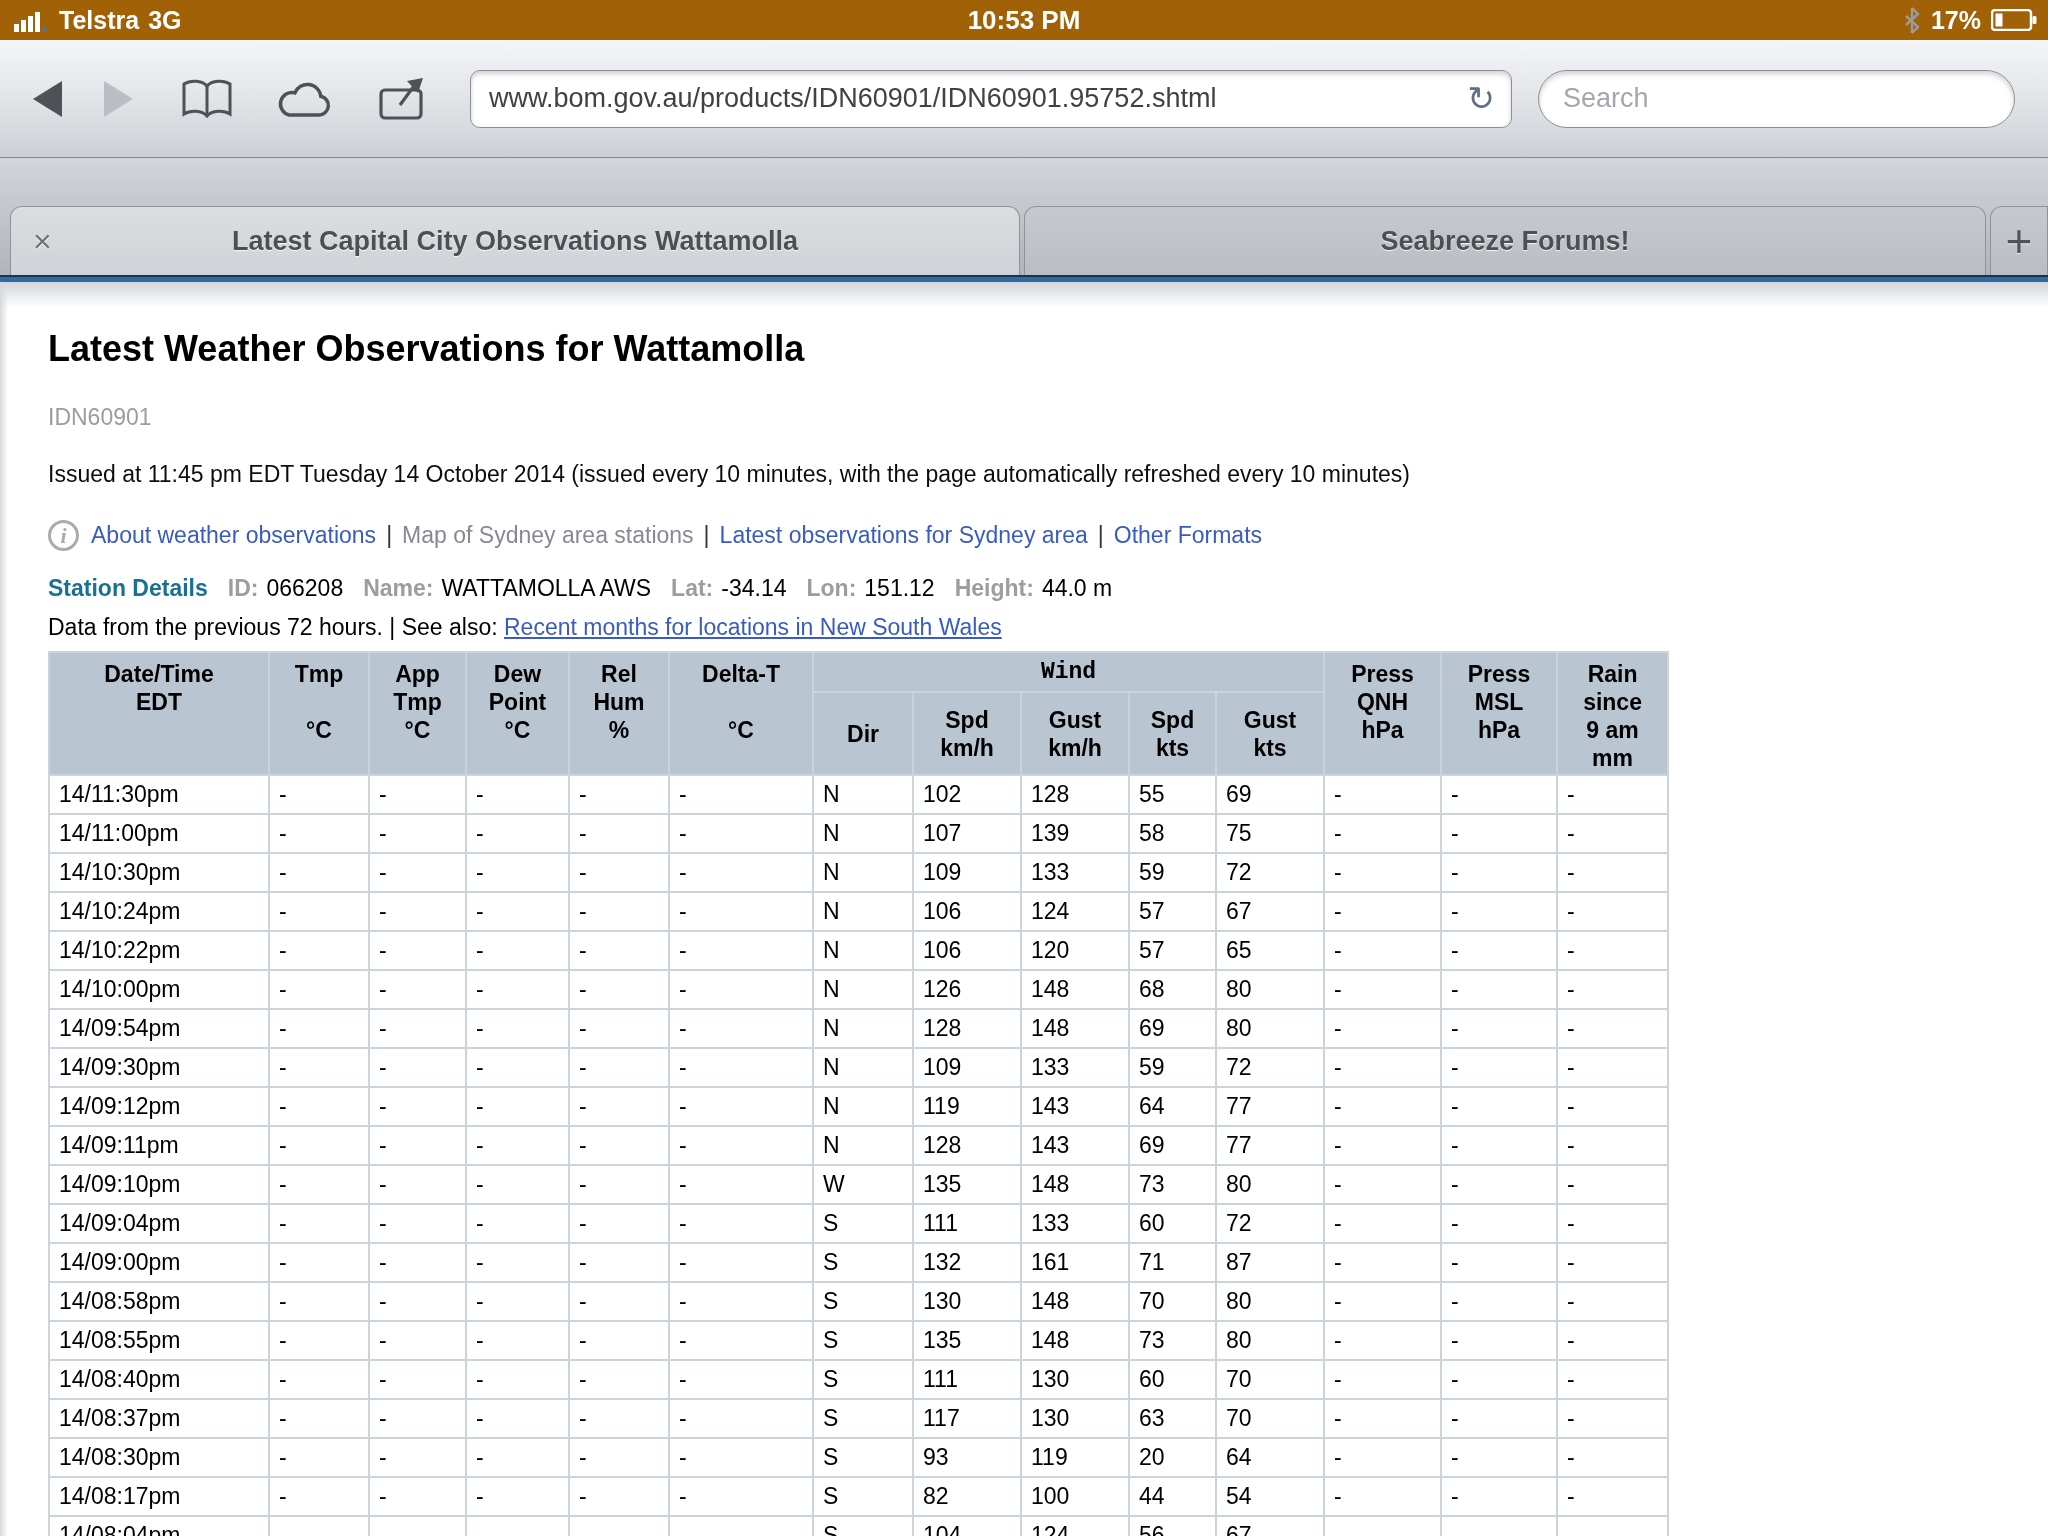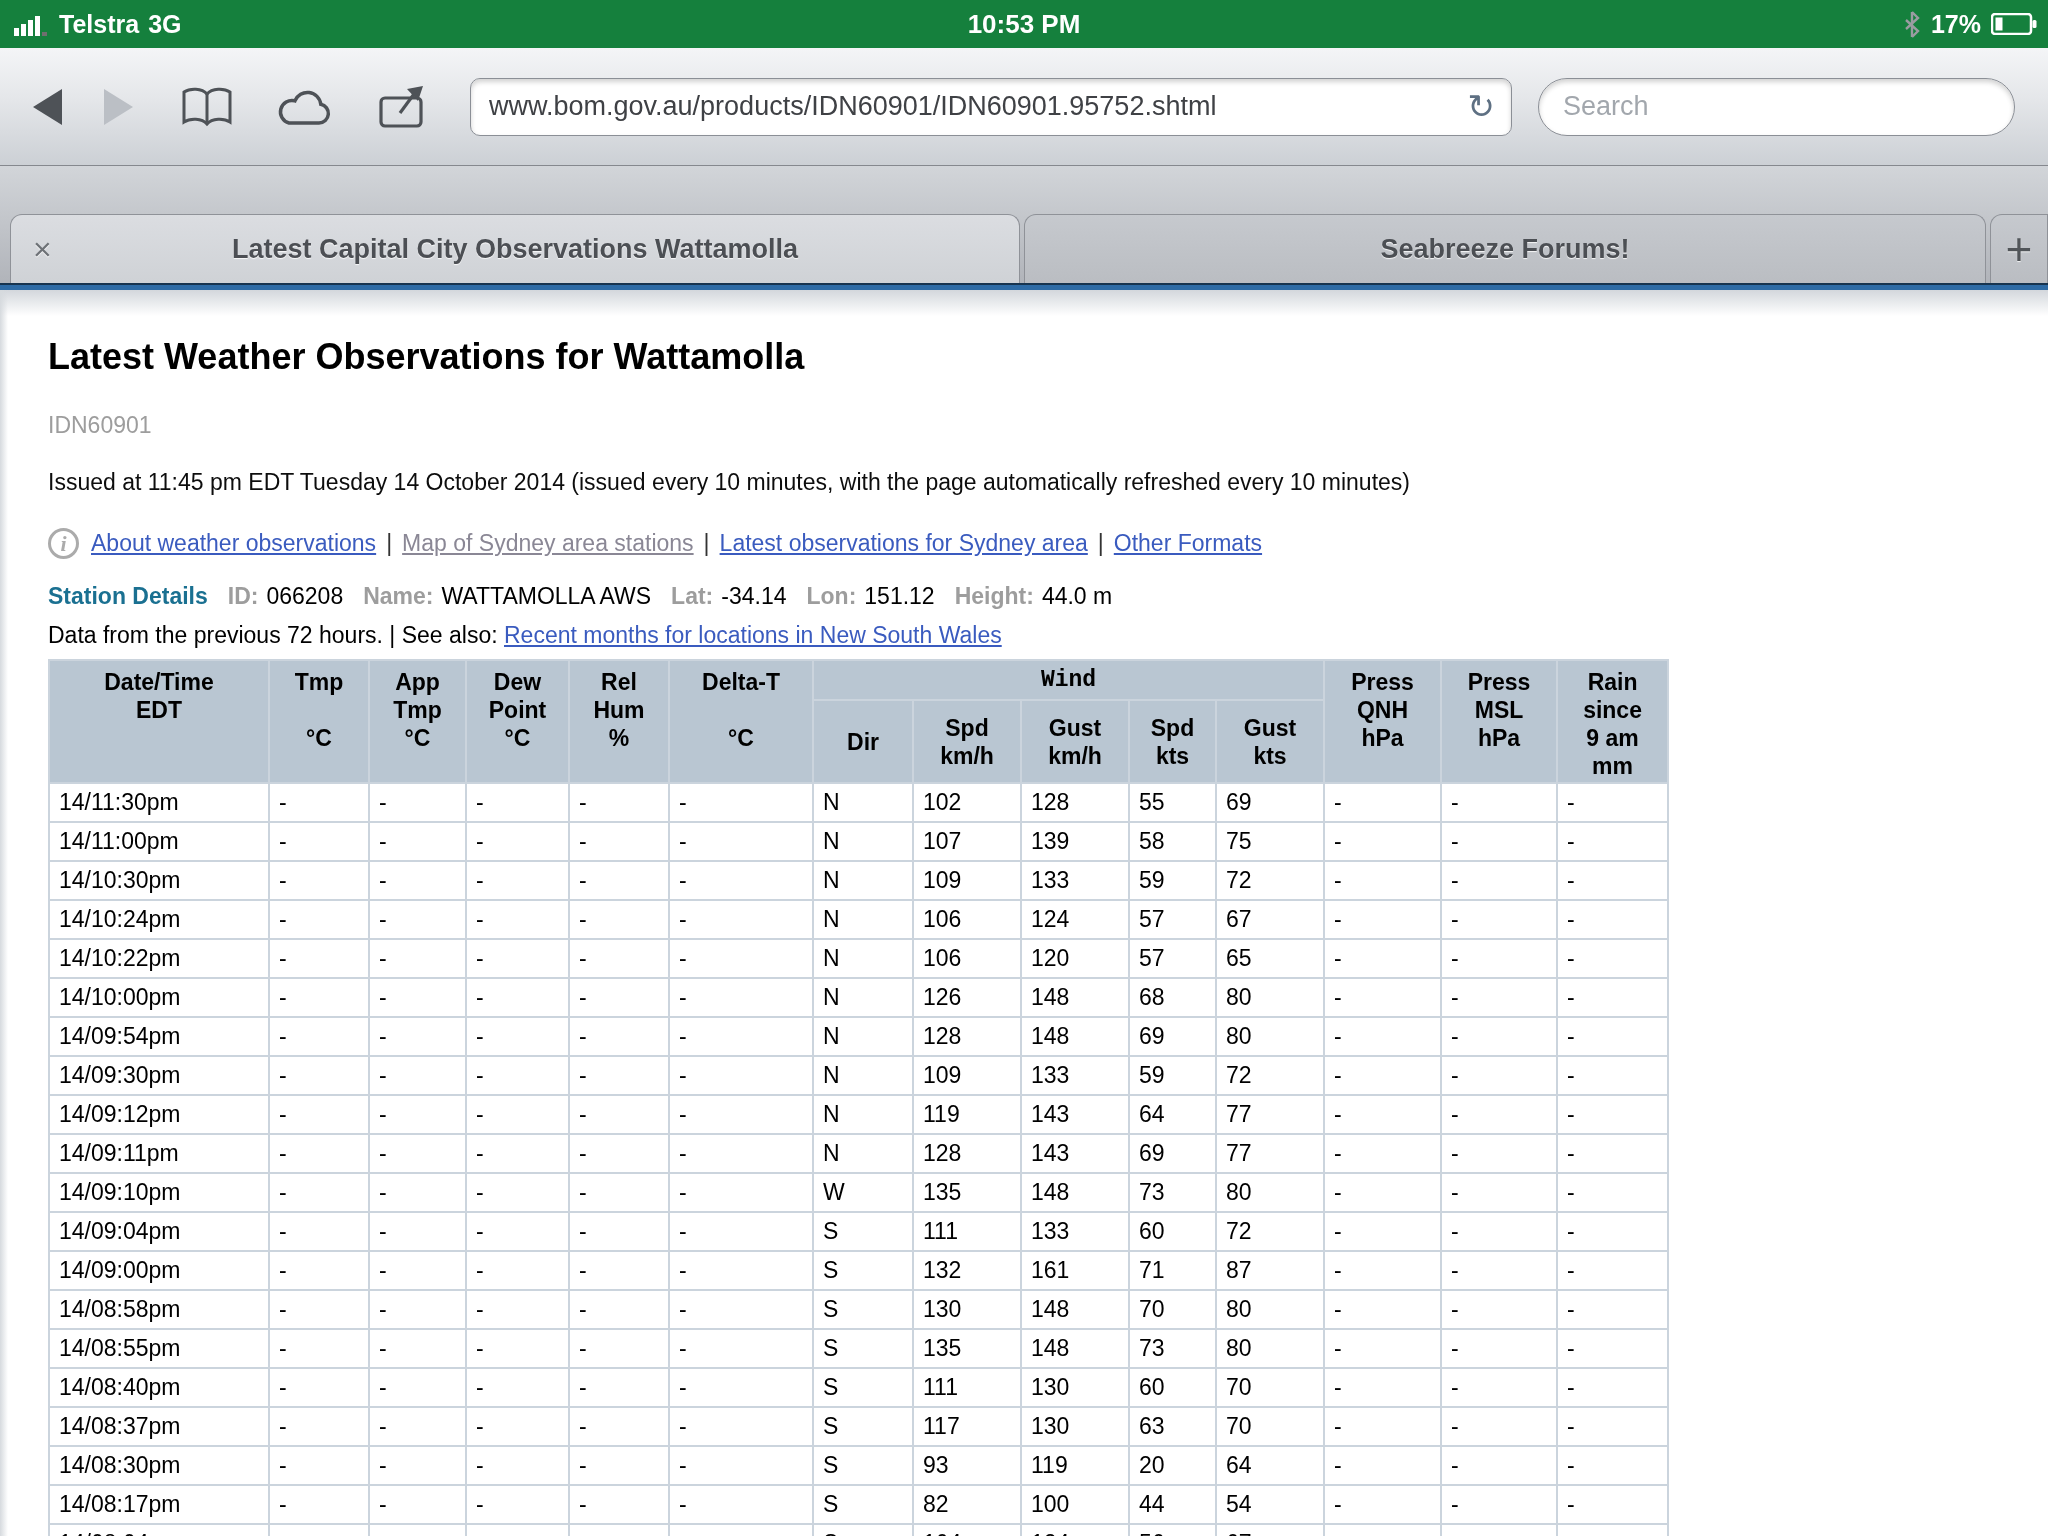--- a/index.html
+++ b/index.html
@@ -1,20 +1,20 @@
 <!DOCTYPE html>
 <html><head>
 <meta charset="utf-8">
 <style>
   * { margin:0; padding:0; box-sizing:border-box; }
   html,body { width:2048px; height:1536px; overflow:hidden; background:#fff;
               font-family:"Liberation Sans", sans-serif; }
 
   
-  .statusbar { height:48px; background:#15803d; color:#fff; display:flex; align-items:center;
+  .statusbar { height:40px; background:#a16207; color:#fff; display:flex; align-items:center;
                position:relative; font-size:25px; font-weight:bold;gap:12px; }
   .sb-left { display:flex; align-items:center; gap:9px; margin-left:14px; }
   .sb-time { position:absolute; left:0; right:0; text-align:center; font-size:26px; }
   .sb-right { margin-left:auto; display:flex; align-items:center; gap:10px; margin-right:10px; }
 
   
   .toolbar { height:118px; background:linear-gradient(#f4f5f7 0%, #e4e6e9 45%, #ccd0d5 100%);
              border-bottom:1px solid #85888e; display:flex; align-items:center; }
   .tb-btn { display:flex; align-items:center; justify-content:center; cursor:default; }
   .urlfield { margin-left:42px; width:1042px; height:58px; background:#fff;
@@ -61,21 +61,21 @@
   .content { padding:0 48px; color:#000; }
   h1 { font-size:36px; font-weight:bold; margin-top:46px; }
   .prodid { margin-top:34px; font-size:23px; color:#9d9d9d; }
   .issued { margin-top:30px; font-size:23px; color:#0d0d0d; }
 
   .navrow { margin-top:32px; display:flex; align-items:center; font-size:23px; }
   .info-icon { width:31px; height:31px; border:3px solid #ababab; border-radius:50%;
                color:#ababab; font-family:"Liberation Serif", serif; font-style:italic;
                font-weight:bold; font-size:22px; display:flex; align-items:center;
                justify-content:center; margin-right:12px; flex:none; }
-  a.navlink { color:#3a5bbf; text-decoration:underline; }
+  a.navlink { color:#3a5bbf; }
   a.navlink.visited { color:#8a8795; }
   .navsep { margin:0 10px; color:#333; }
 
   .station { margin-top:24px; font-size:23px; display:flex; align-items:baseline; }
   .station .sd-title { color:#1a7091; font-weight:bold; }
   .station .lbl { color:#9d9d9d; font-weight:bold; margin-left:20px; }
   .station .val { color:#000; margin-left:8px; }
 
   .note { margin-top:12px; font-size:23px; }
   .note a { color:#3a5bbf; text-decoration:underline; }

